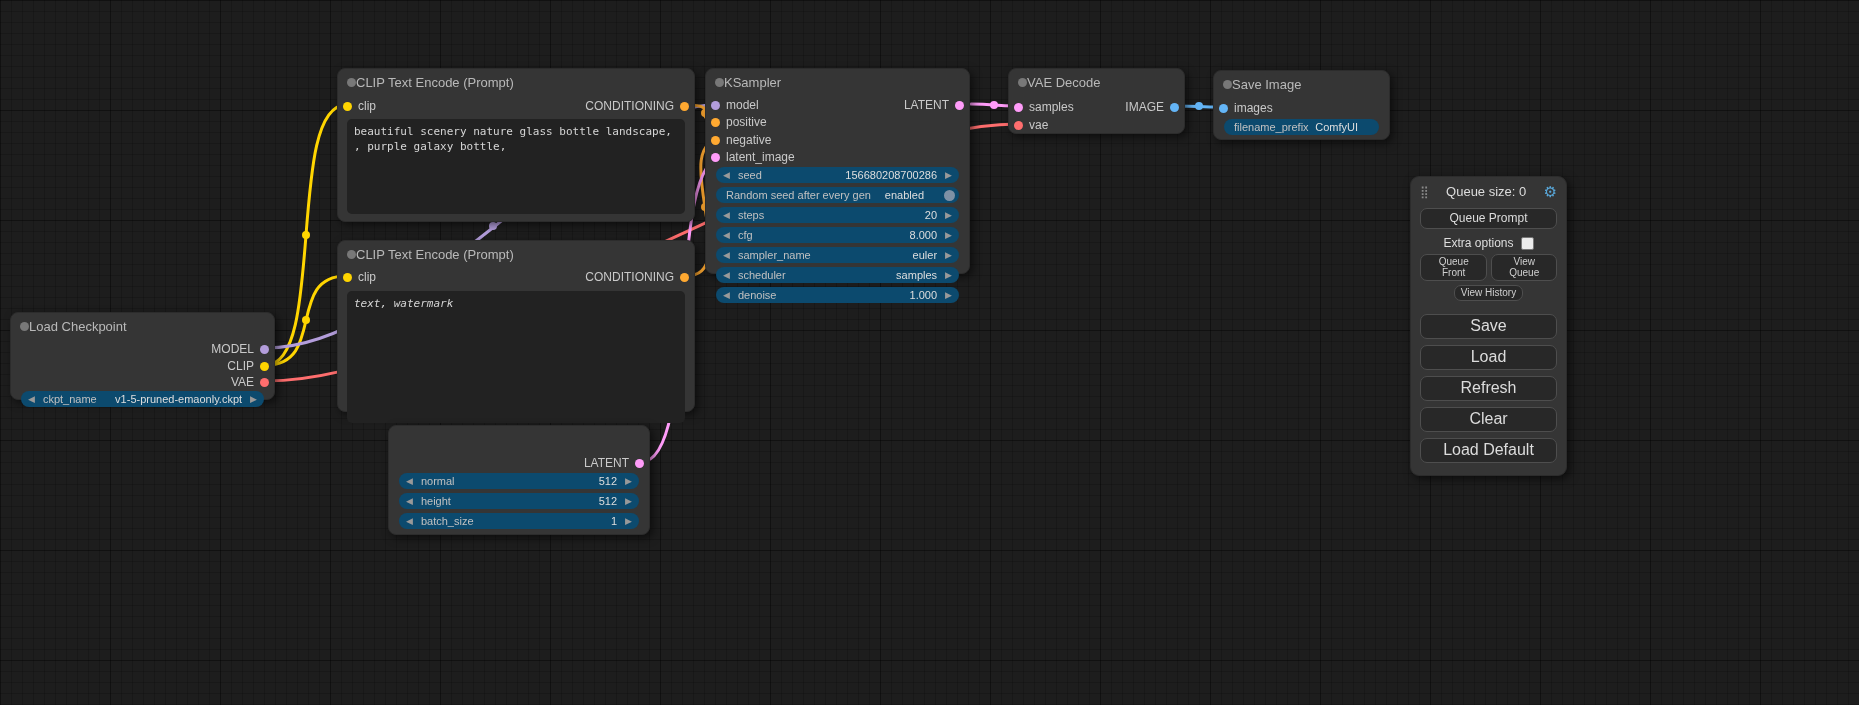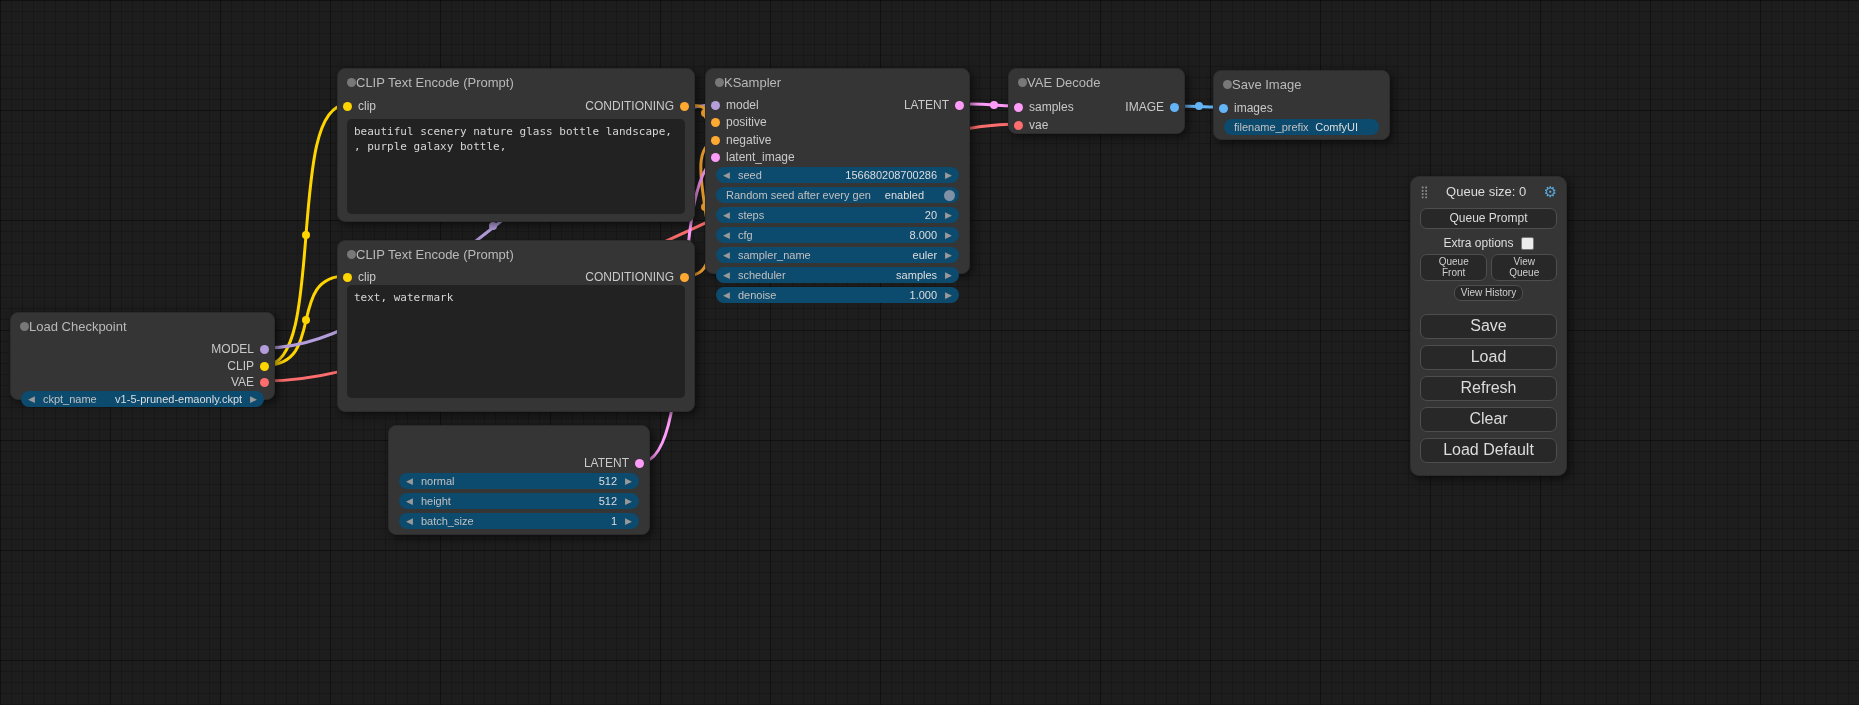--- a/index.html
+++ b/index.html
@@ -138,21 +138,21 @@
     <span>CLIP Text Encode (Prompt)</span>
   </div>
   <div class="slot in" style="top:28px">
     <span class="dot c-yellow"></span>
     <span class="label">clip</span>
   </div>
   <div class="slot out" style="top:28px">
     <span class="label">CONDITIONING</span>
     <span class="dot c-orange"></span>
   </div>
-  <textarea class="prompt" style="top: 44px; height: 113px;">text, watermark</textarea>
+  <textarea class="prompt" style="top: 50px; height: 132px; font-style: italic;">text, watermark</textarea>
 </div>
 
 <div class="node" style="left:388px;top:425px;width:262px;height:110px">
   <div class="slot out" style="top:29px">
     <span class="label">LATENT</span>
     <span class="dot c-pink"></span>
   </div>
   <div class="widget" style="top:47px">
     <span class="arrow">◀</span>
     <span class="wname">normal</span>

